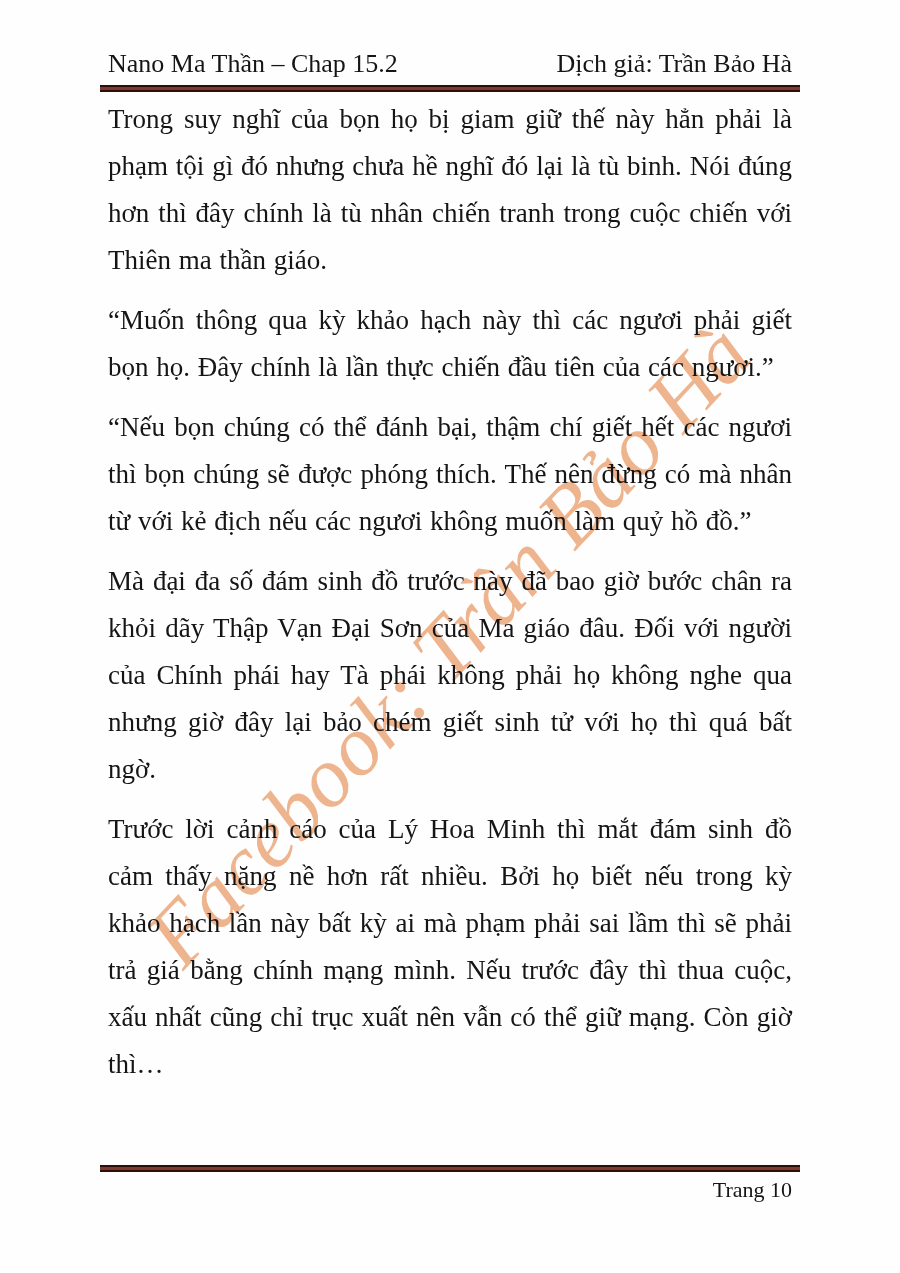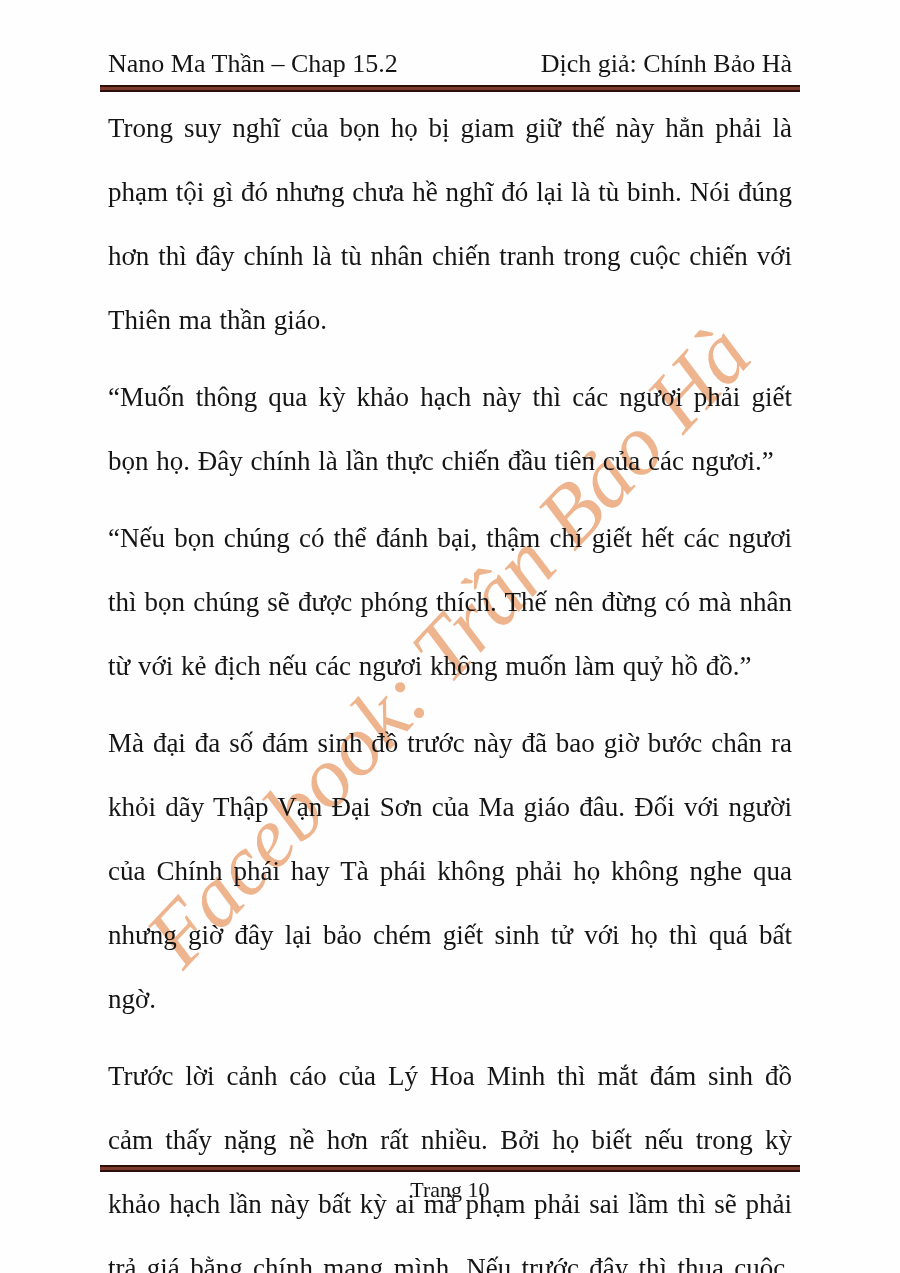--- a/index.html
+++ b/index.html
@@ -59,45 +59,45 @@
   main {
     position: absolute;
     top: 96px;
     left: 108px;
     right: 108px;
     z-index: 1;
   }
   p.para {
     margin: 0 0 13px 0;
     font-size: 27px;
-    line-height: 64px;
+    line-height: 47px;
     text-align: justify;
     text-justify: inter-word;
     word-spacing: 1px;
   }
 
   .footer {
     position: absolute;
     top: 1177px;
     left: 108px;
     right: 108px;
-    text-align: center;
+    text-align: right;
     font-size: 22px;
     line-height: 26px;
     z-index: 1;
   }
 </style>
 </head>
 <body>
 
 <div class="watermark">Facebook: Trần Bảo Hà</div>
 
 <div class="header">
   <span>Nano Ma Thần – Chap 15.2</span>
-  <span>Dịch giả: Chính Bảo Hà</span>
+  <span>Dịch giả: Trần Bảo Hà</span>
 </div>
 
 <div class="rule rule--header"></div>
 
 <main>
   <p class="para">Trong suy nghĩ của bọn họ bị giam giữ thế này hẳn phải là phạm tội gì đó nhưng chưa hề nghĩ đó lại là tù binh. Nói đúng hơn thì đây chính là tù nhân chiến tranh trong cuộc chiến với Thiên ma thần giáo.</p>
   <p class="para">“Muốn thông qua kỳ khảo hạch này thì các ngươi phải giết bọn họ. Đây chính là lần thực chiến đầu tiên của các ngươi.”</p>
   <p class="para">“Nếu bọn chúng có thể đánh bại, thậm chí giết hết các ngươi thì bọn chúng sẽ được phóng thích. Thế nên đừng có mà nhân từ với kẻ địch nếu các ngươi không muốn làm quỷ hồ đồ.”</p>
   <p class="para">Mà đại đa số đám sinh đồ trước này đã bao giờ bước chân ra khỏi dãy Thập Vạn Đại Sơn của Ma giáo đâu. Đối với người của Chính phái hay Tà phái không phải họ không nghe qua nhưng giờ đây lại bảo chém giết sinh tử với họ thì quá bất ngờ.</p>
   <p class="para">Trước lời cảnh cáo của Lý Hoa Minh thì mắt đám sinh đồ cảm thấy nặng nề hơn rất nhiều. Bởi họ biết nếu trong kỳ khảo hạch lần này bất kỳ ai mà phạm phải sai lầm thì sẽ phải trả giá bằng chính mạng mình. Nếu trước đây thì thua cuộc, xấu nhất cũng chỉ trục xuất nên vẫn có thể giữ mạng. Còn giờ thì…</p>

